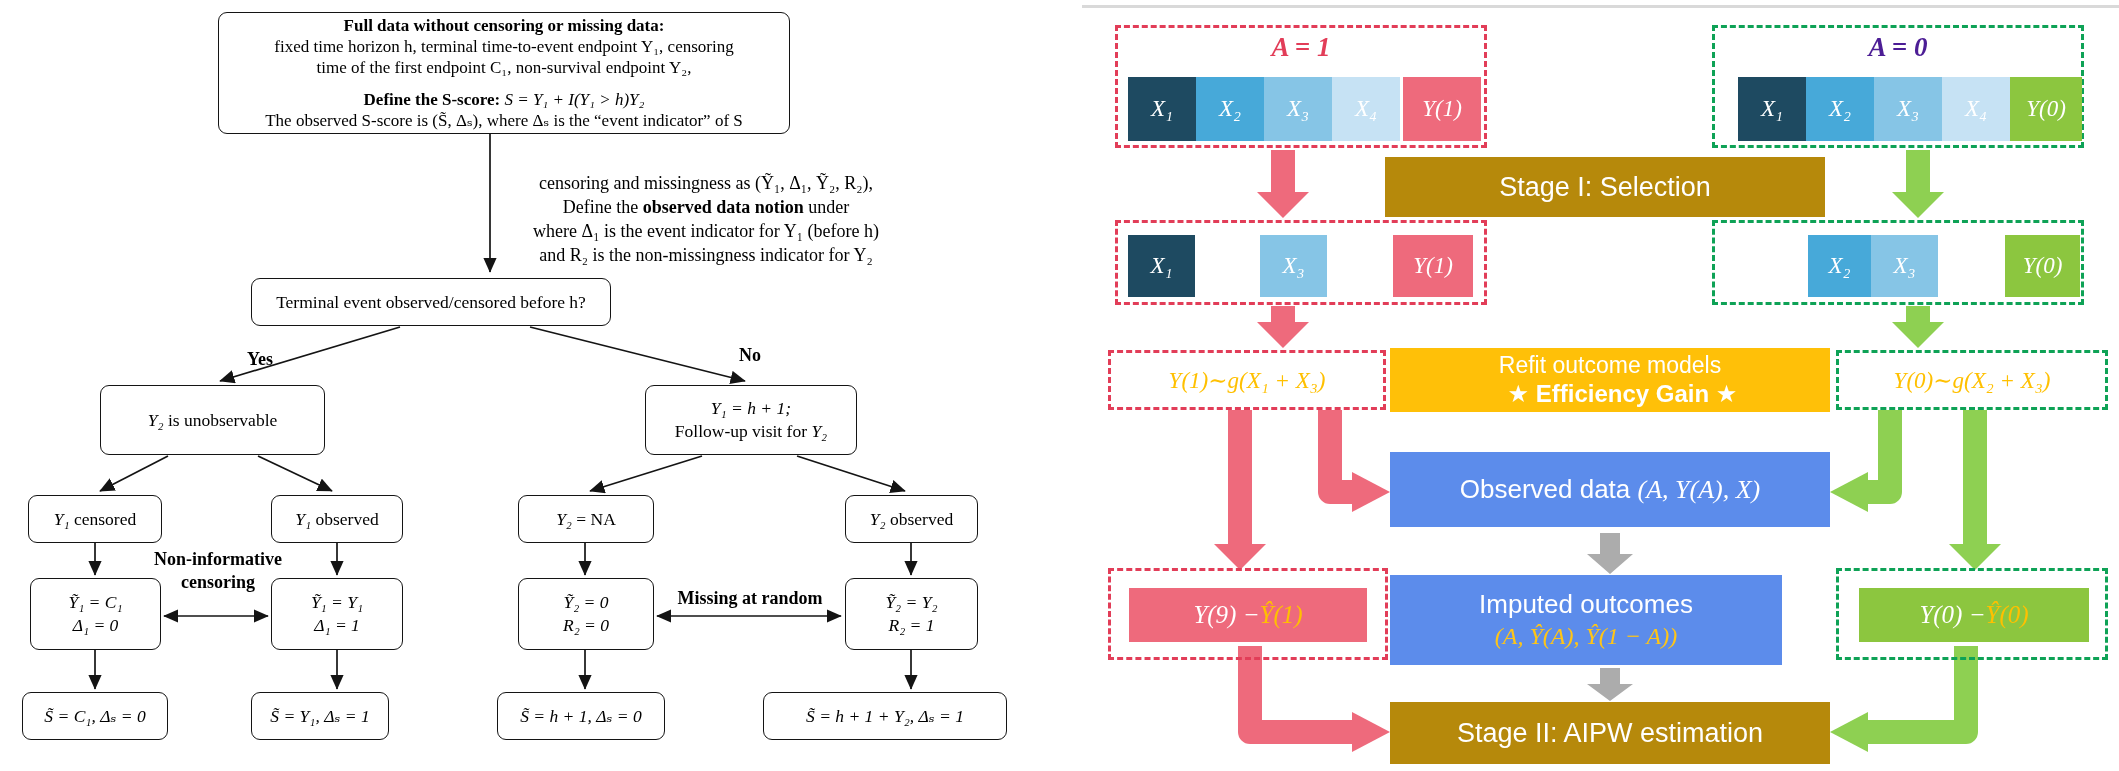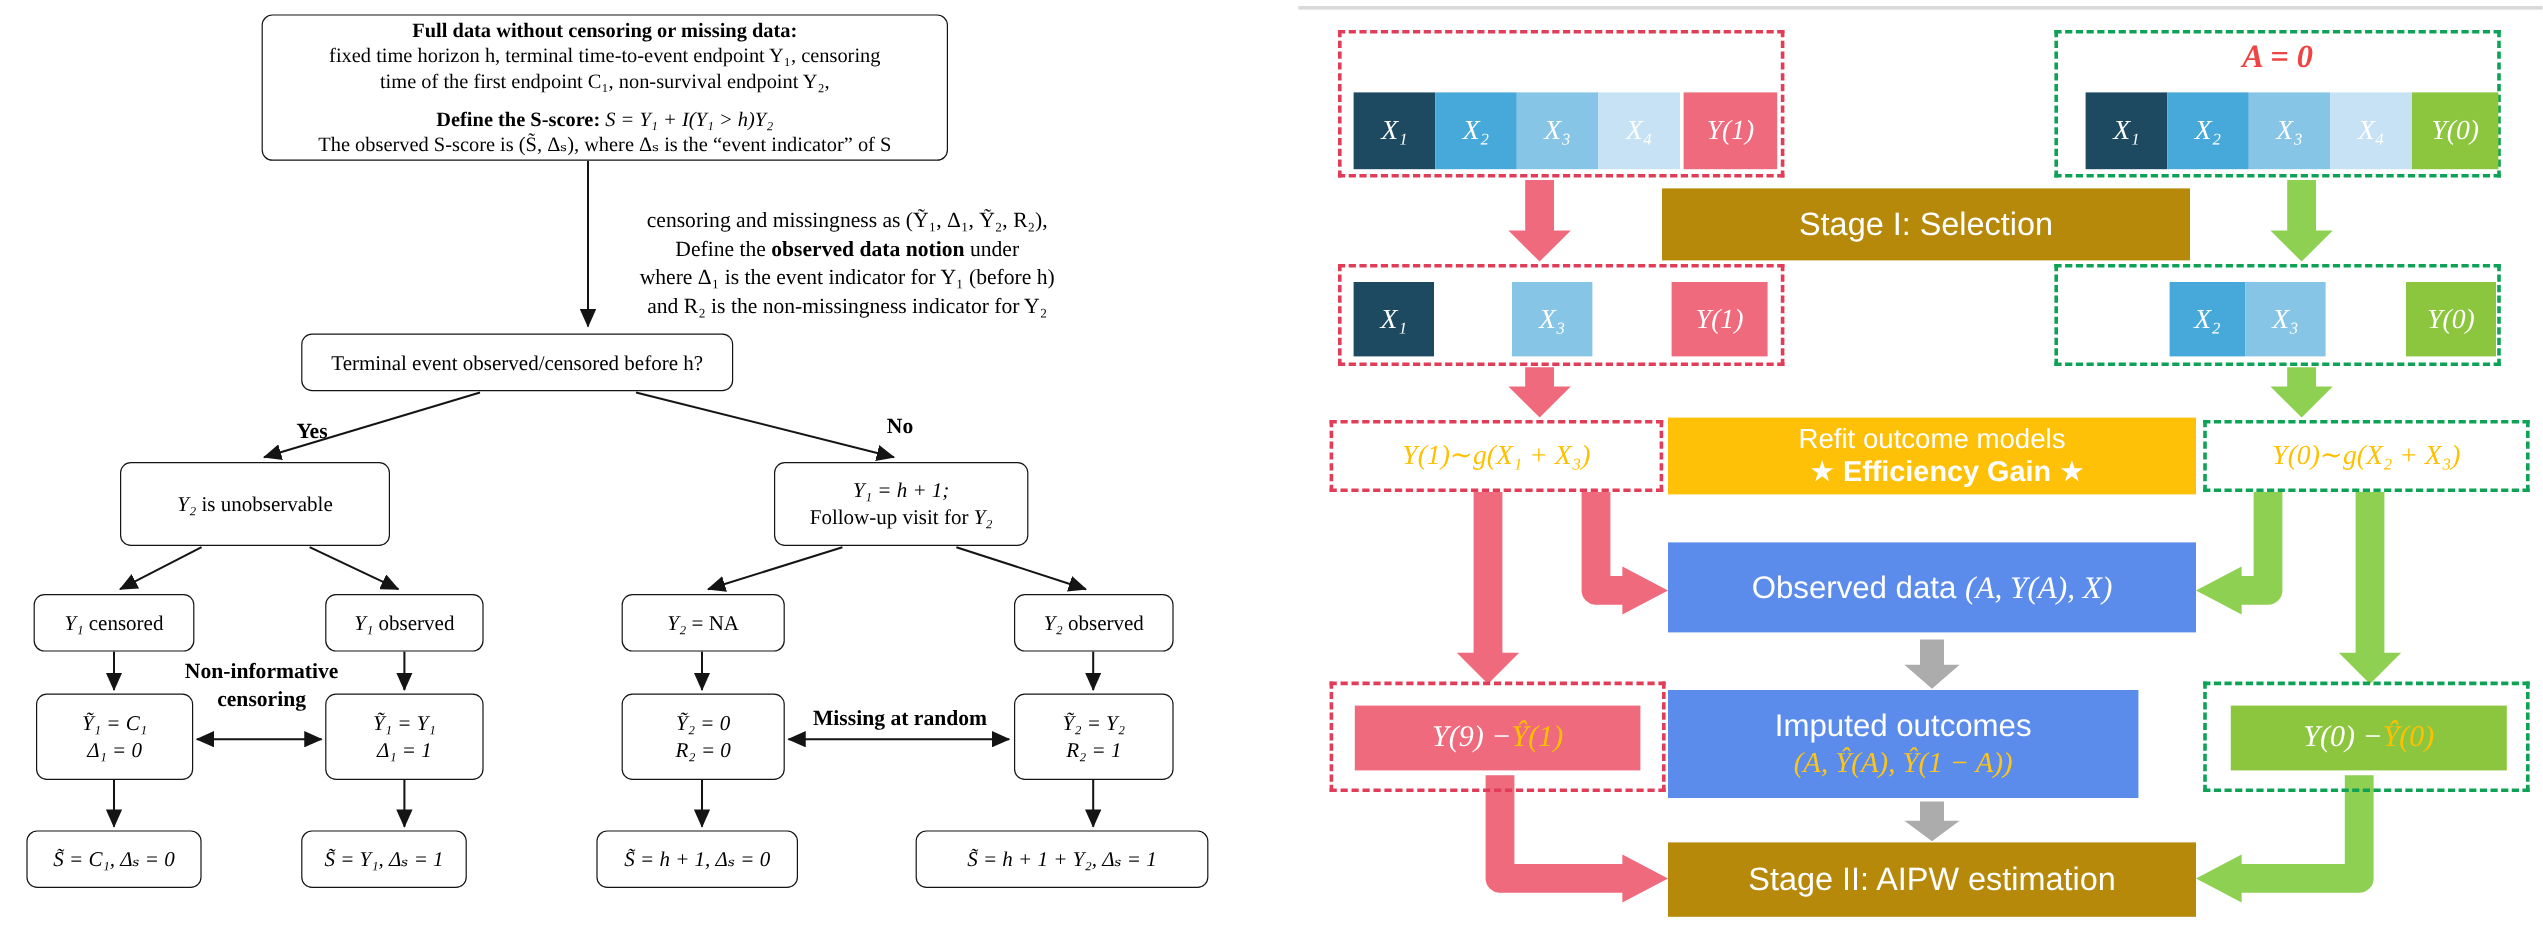--- a/index.html
+++ b/index.html
@@ -174,29 +174,30 @@
 
         <path d="M1250,646 L1250,732 L1354,732" stroke="#EE6A7C" stroke-width="24" fill="none" stroke-linejoin="round"></path>
         <polygon fill="#EE6A7C" points="1352,712 1352,752 1390,732"></polygon>
 
         <path d="M1966,646 L1966,732 L1866,732" stroke="#8ED052" stroke-width="24" fill="none" stroke-linejoin="round"></path>
         <polygon fill="#8ED052" points="1868,712 1868,752 1830,732"></polygon>
       </g>
     </svg>
 
     <div class="dashed" style="left:1115px;top:25px;width:372px;height:123px;border-color:#E23D58;">
+      <div class="alabel" style="color:#E23D58;">A = 1</div>
       <div class="cell" style="left:10px;top:49px;width:68px;height:64px;background:#1E4A61;">X₁</div>
       <div class="cell" style="left:78px;top:49px;width:68px;height:64px;background:#47A9D9;">X₂</div>
       <div class="cell" style="left:146px;top:49px;width:68px;height:64px;background:#86C5E6;">X₃</div>
       <div class="cell" style="left:214px;top:49px;width:68px;height:64px;background:#C6E2F4;">X₄</div>
       <div class="cell" style="left:285px;top:49px;width:78px;height:64px;background:#EE6A7C;">Y(1)</div>
     </div>
 
     <div class="dashed" style="left:1712px;top:25px;width:372px;height:123px;border-color:#0EA256;">
-      <div class="alabel" style="color:#ef4444;">A = 0</div>
+      <div class="alabel" style="color:#4c1d95;">A = 0</div>
       <div class="cell" style="left:23px;top:49px;width:68px;height:64px;background:#1E4A61;">X₁</div>
       <div class="cell" style="left:91px;top:49px;width:68px;height:64px;background:#47A9D9;">X₂</div>
       <div class="cell" style="left:159px;top:49px;width:68px;height:64px;background:#86C5E6;">X₃</div>
       <div class="cell" style="left:227px;top:49px;width:68px;height:64px;background:#C6E2F4;">X₄</div>
       <div class="cell" style="left:295px;top:49px;width:72px;height:64px;background:#8CC63F;">Y(0)</div>
     </div>
 
     <div class="bigbox" style="left:1385px;top:157px;width:440px;height:60px;background:#B6890B;font-size:27px;">
       <div>Stage I: Selection</div>
     </div>

